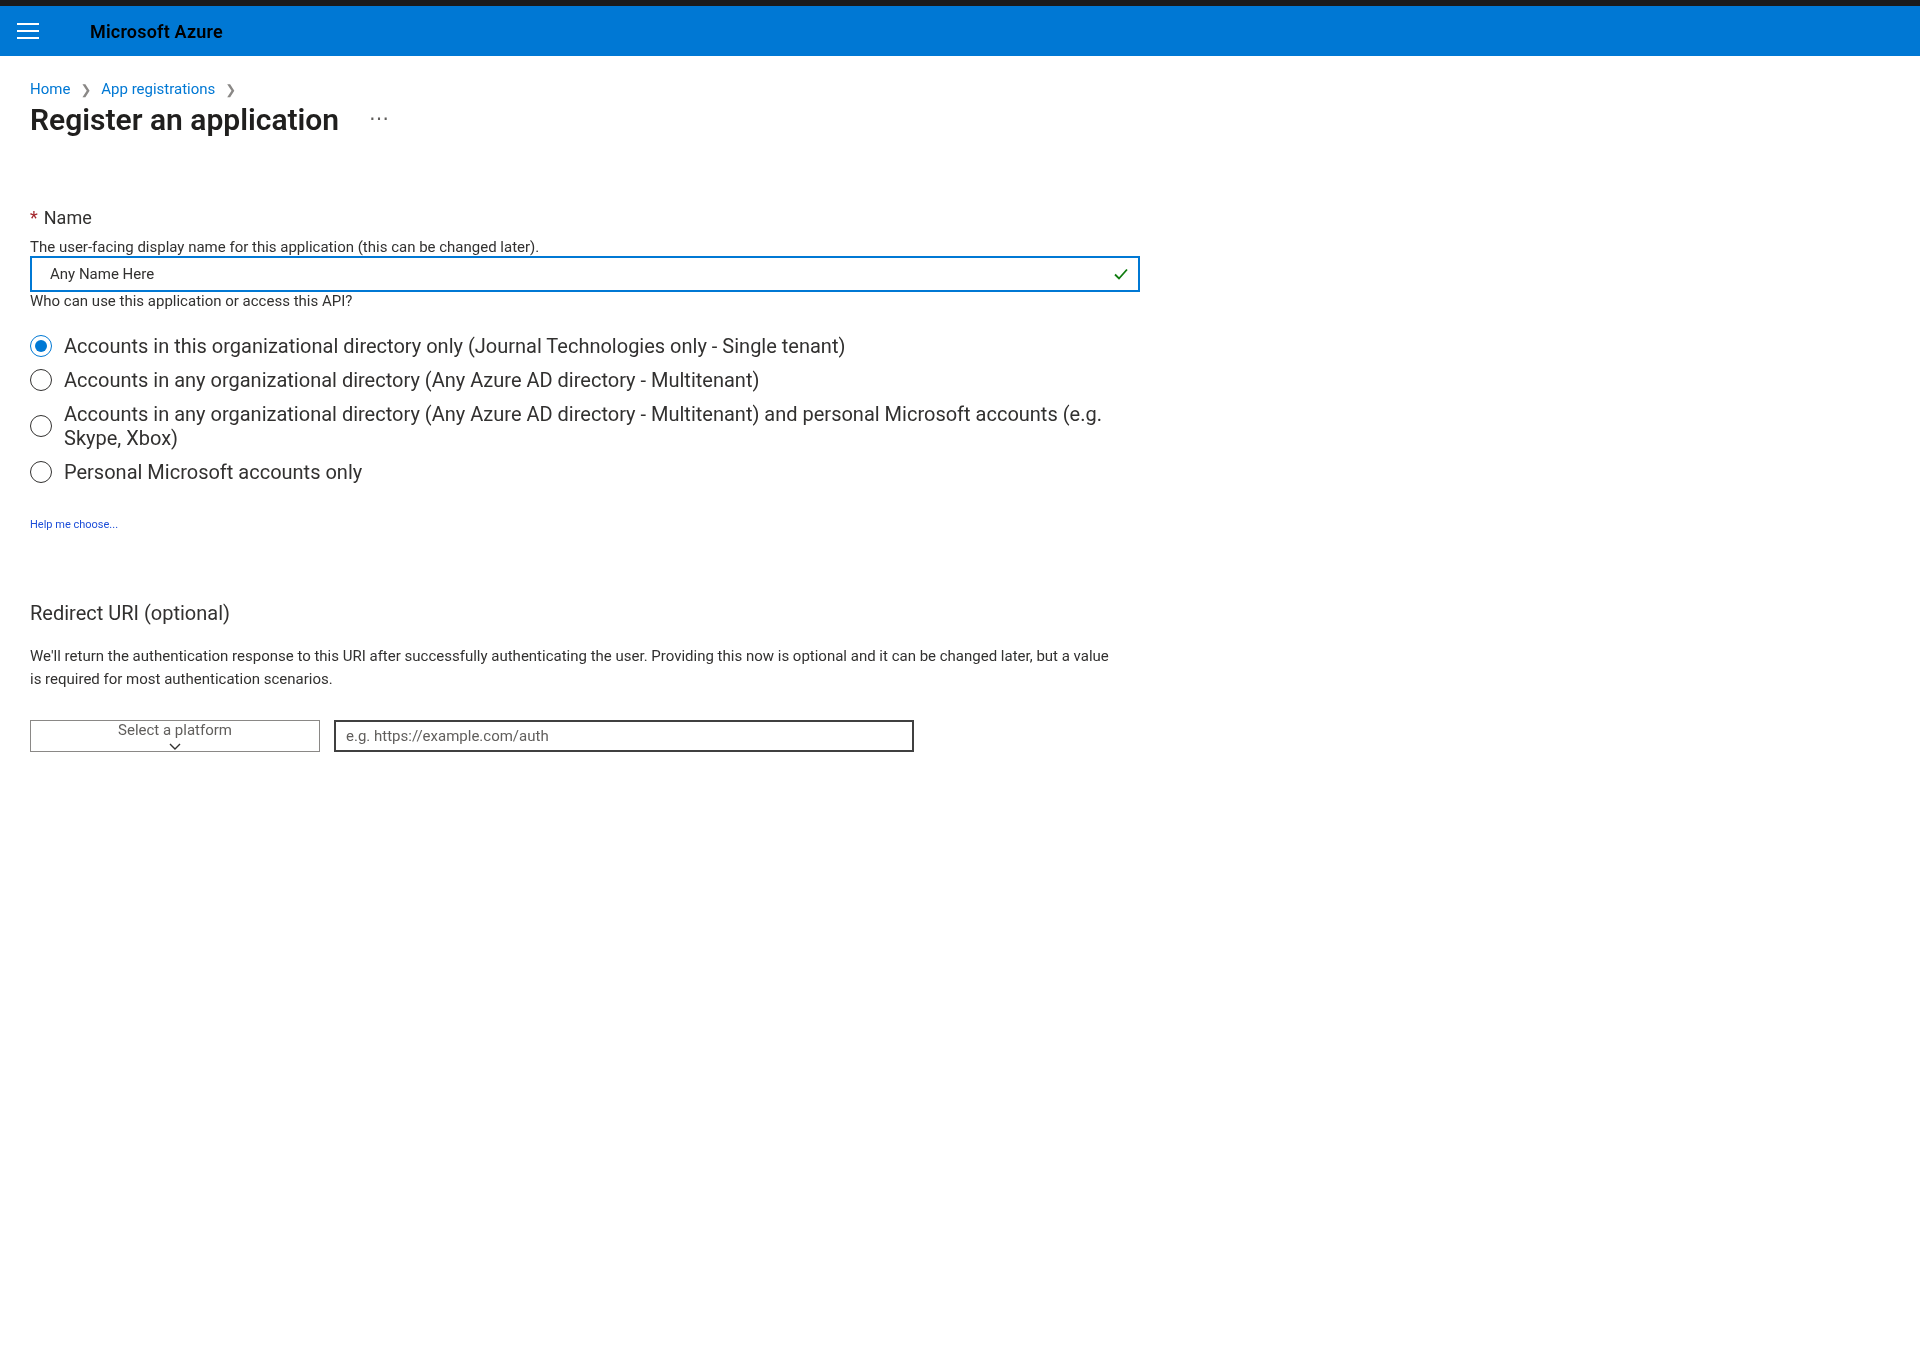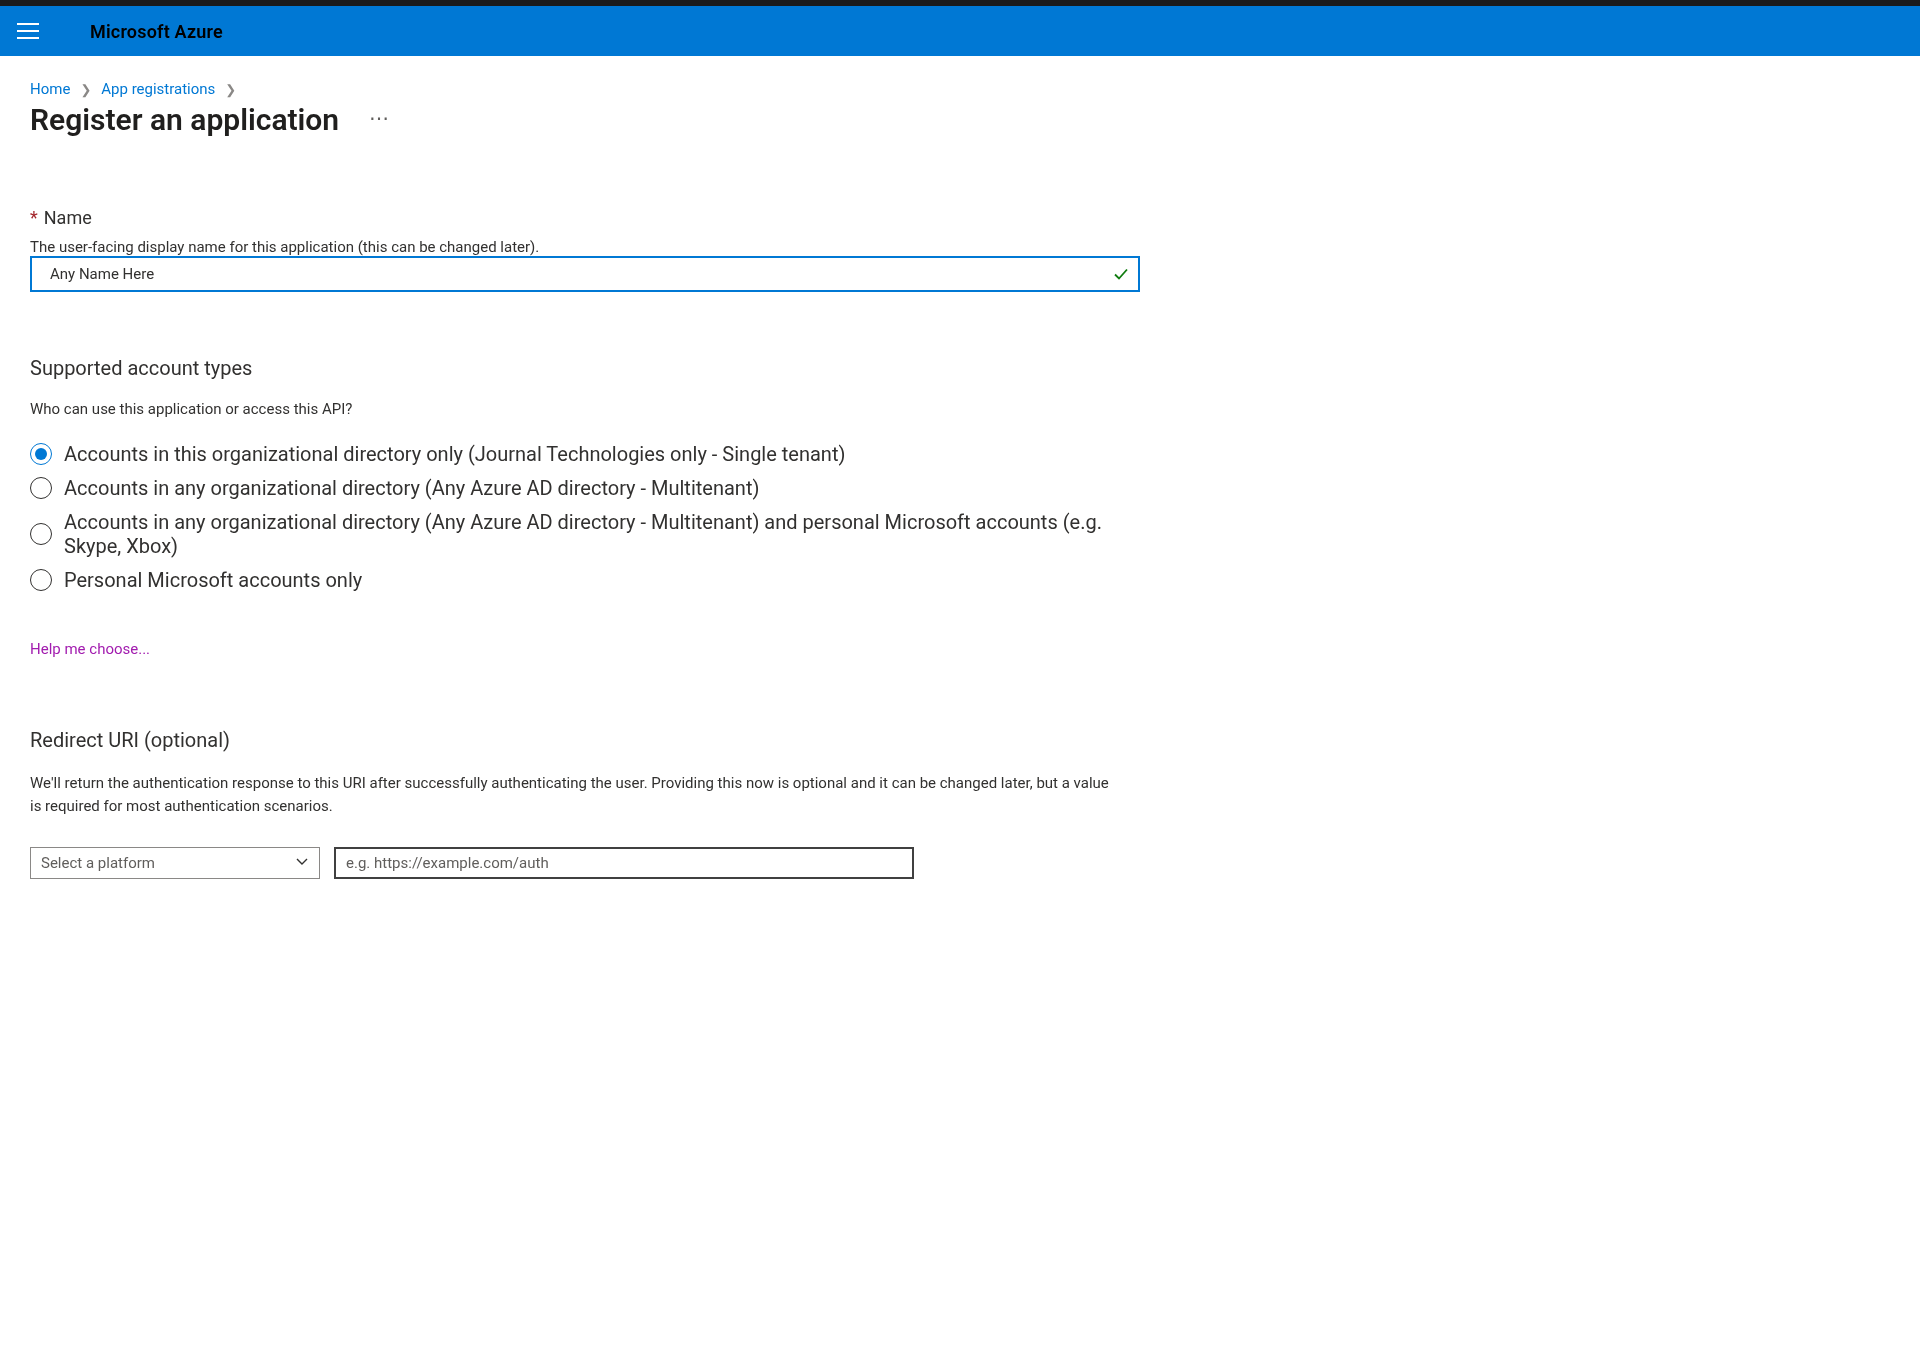--- a/index.html
+++ b/index.html
@@ -211,24 +211,24 @@
       background: #0078d4;
     }
 
     .radio-label {
       font-size: 20px;
       color: #323130;
     }
 
     .help-link {
       display: inline-block;
-      margin-top: 48px;
-      color: #a21caf;
+      margin-top: 34px;
+      color: #1d4ed8;
       text-decoration: none;
-      font-size: 15px;
+      font-size: 11px;
       cursor: pointer;
     }
 
     .redirect-desc {
       font-size: 15px;
       color: #323130;
       margin-bottom: 28px;
       line-height: 1.55;
       max-width: 1080px;
     }
@@ -248,20 +248,21 @@
       height: 32px;
       border: 1px solid #8a8886;
       background: #ffffff;
       display: flex;
       align-items: center;
       justify-content: space-between;
       padding: 0 10px;
       font-size: 15px;
       color: #605e5c;
       cursor: pointer;
+      flex-direction: column;
     }
 
     .select-chev svg {
       width: 14px;
       height: 14px;
     }
 
     .uri-input {
       width: 580px;
       height: 32px;
@@ -314,21 +315,20 @@
     <div class="field-desc">The user-facing display name for this application (this can be changed later).</div>
     <div class="input-wrap">
       <input class="text-input" type="text" value="Any Name Here" style="">
       <span class="input-check">
         <svg viewBox="0 0 16 16" fill="none" stroke="#107c10" stroke-width="1.8">
           <path d="M2 8.5 L6 12.5 L14 3.5"></path>
         </svg>
       </span>
     </div>
 
-    <div class="section-heading">Supported account types</div>
     <div class="section-sub">Who can use this application or access this API?</div>
 
     <div class="radio-group">
       <div class="radio-row selected">
         <div class="radio-outer">
             <div class="radio-inner"></div>
           </div>
         <div class="radio-label">Accounts in this organizational directory only (Journal Technologies only - Single tenant)</div>
       </div>
       <div class="radio-row">

